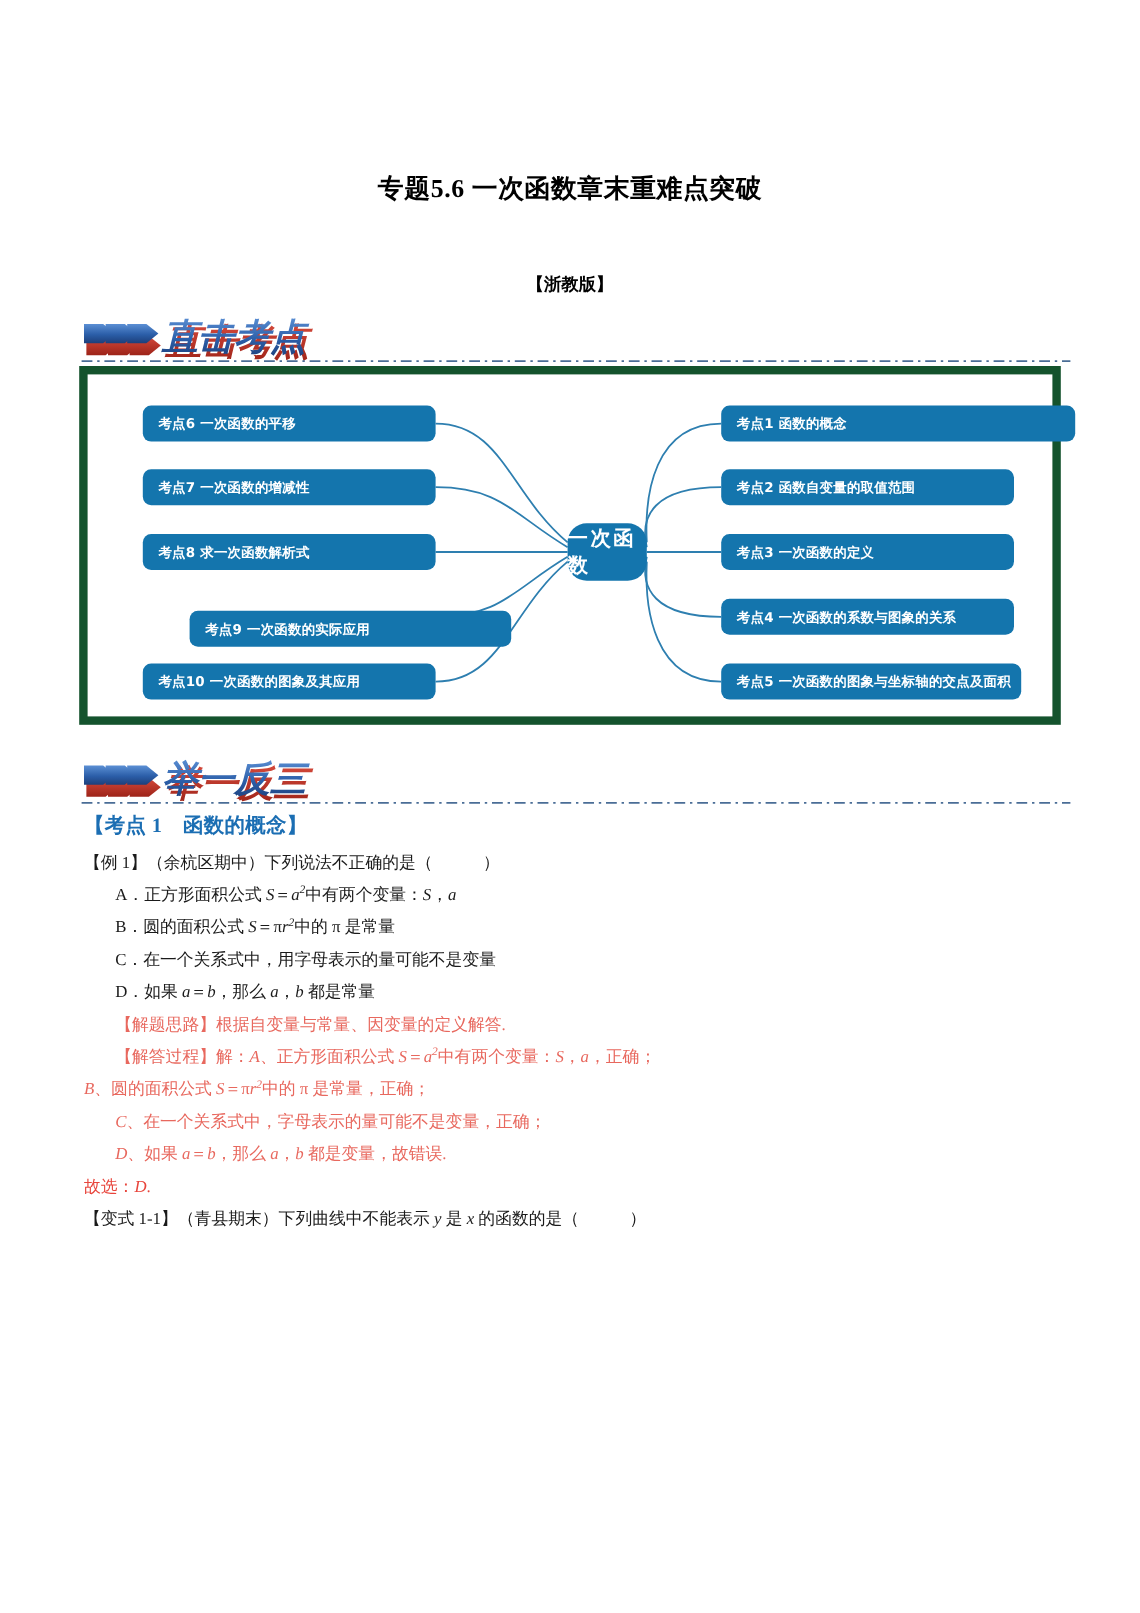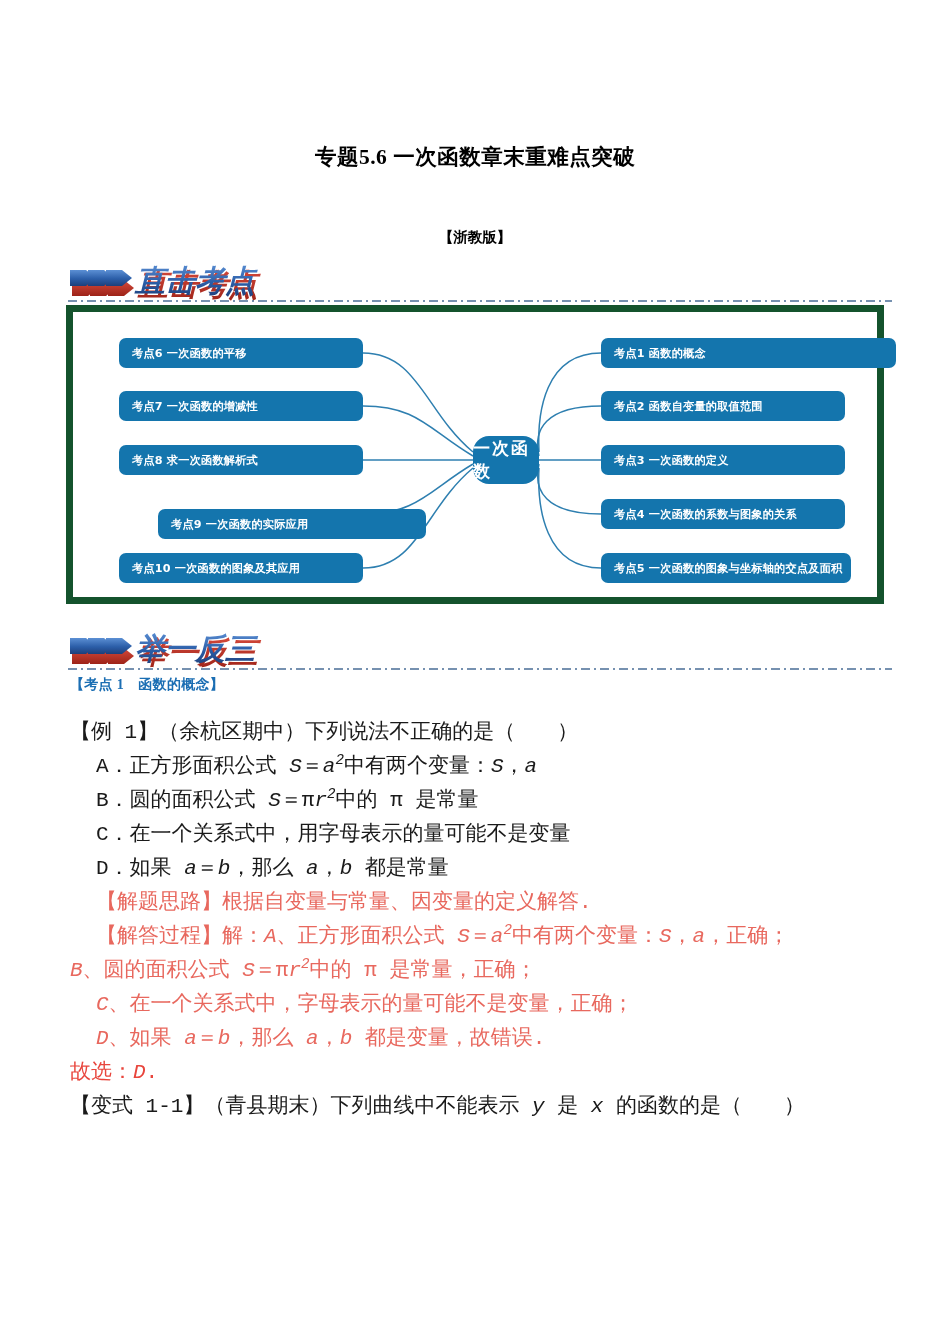--- a/index.html
+++ b/index.html
@@ -102,31 +102,30 @@
   }
 
   
   .content {
     position: absolute;
     left: 70px;
     top: 676px;
     width: 820px;
   }
   .line {
-    font-size: 21px;
+    font-size: 14px;
     line-height: 1.0;
     margin-bottom: 13px;
     white-space: nowrap;
-    font-family: Liberation Mono, monospace;
   }
   .heading-kp {
     color: #1b6eb3;
     font-weight: bold;
-    font-size: 14px;
-    margin-bottom: 28px;
+    font-size: 17px;
+    margin-bottom: 14px;
     letter-spacing: 0.3px;
   }
   .opt { padding-left: 26px; }
   .red-soft { color: #e8685e; }
   .red-ind { color: #e8685e; padding-left: 26px; }
   .red-deep { color: #e8453c; }
   .ital { font-style: italic; }
   sup { font-size: 0.68em; vertical-align: super; line-height: 0; }
   .sp-wide { display: inline-block; width: 42px; }
 </style>

